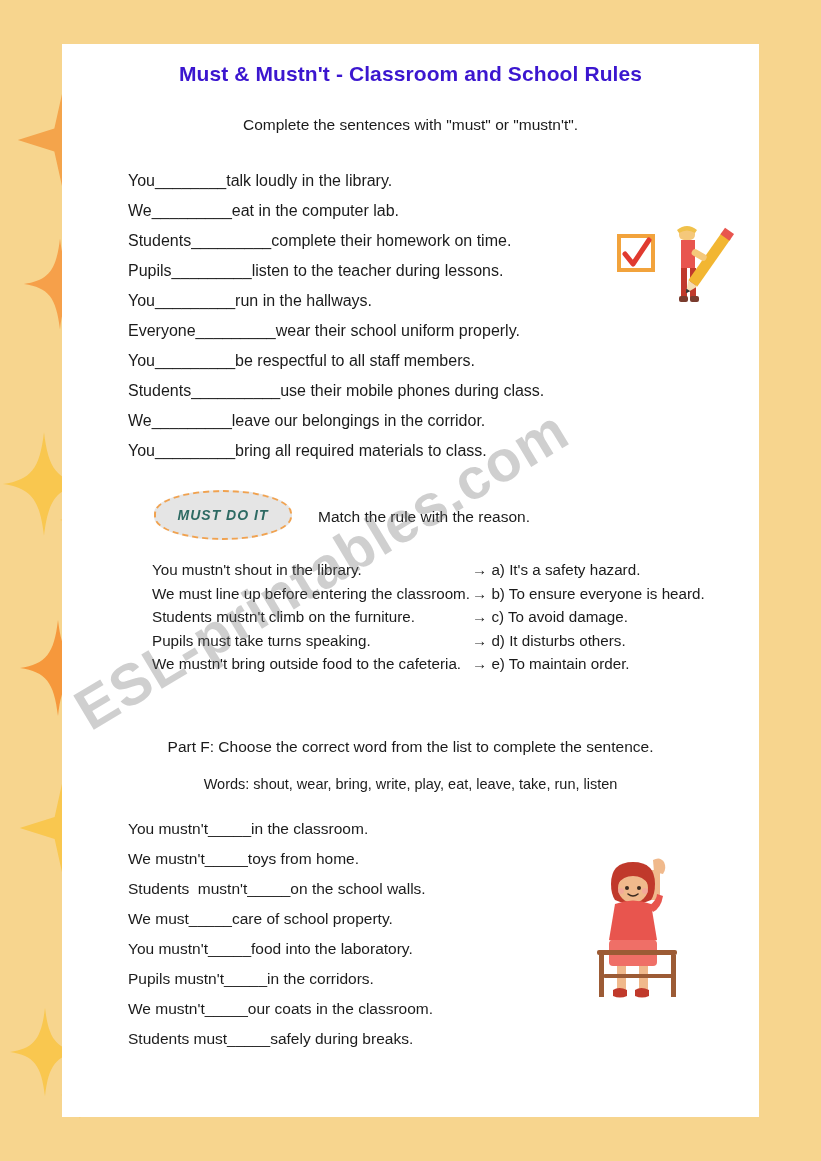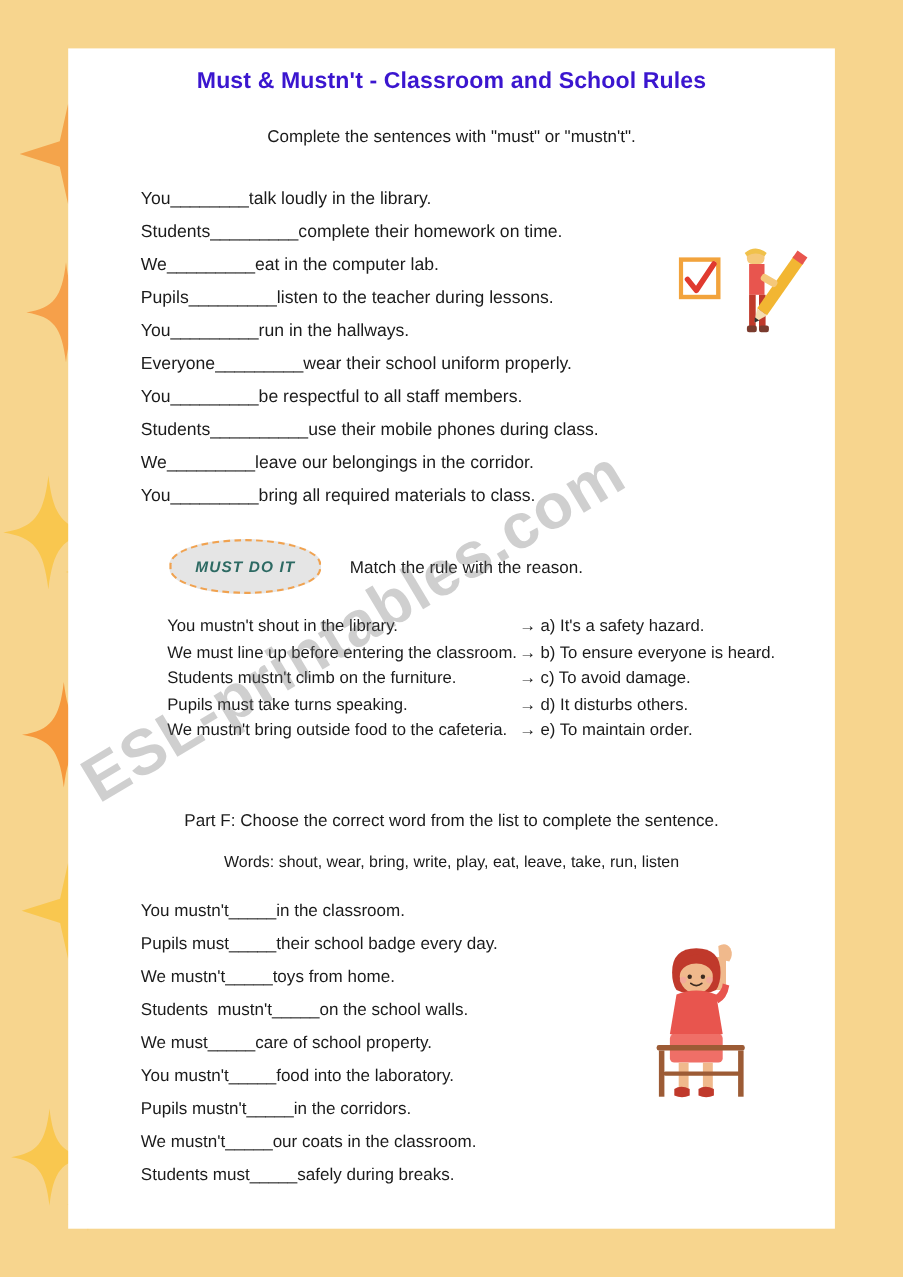--- a/index.html
+++ b/index.html
@@ -258,22 +258,22 @@
         <rect x="84" y="0" width="11" height="8" fill="#e8554e"></rect>
         <path d="M84 64 l5.5 12 l5.5 -12 Z" fill="#f5ddb0"></path>
         <path d="M87 72 l2.5 4 l2.5 -4 Z" fill="#333"></path>
       </g>
       <rect x="77" y="24" width="16" height="7" rx="3" fill="#f5c87a" transform="rotate(30 77 24)"></rect>
     </svg>
   </div>
 
   <div class="sentences">
     <div class="line">You________talk loudly in the library.</div>
+    <div class="line">We_________eat in the computer lab.</div>
     <div class="line">Students_________complete their homework on time.</div>
-    <div class="line">We_________eat in the computer lab.</div>
     <div class="line">Pupils_________listen to the teacher during lessons.</div>
     <div class="line">You_________run in the hallways.</div>
     <div class="line">Everyone_________wear their school uniform properly.</div>
     <div class="line">You_________be respectful to all staff members.</div>
     <div class="line">Students__________use their mobile phones during class.</div>
     <div class="line">We_________leave our belongings in the corridor.</div>
     <div class="line">You_________bring all required materials to class.</div>
   </div>
 
   <div class="badge-row">
@@ -328,21 +328,20 @@
       <path d="M54 136 q6 -4 14 0 l0 6 q-7 3 -14 0 Z" fill="#c0392b"></path>
       <rect x="16" y="96" width="80" height="5" rx="2" fill="#9c5b35"></rect>
       <rect x="18" y="101" width="5" height="42" fill="#9c5b35"></rect>
       <rect x="90" y="101" width="5" height="42" fill="#9c5b35"></rect>
       <rect x="22" y="120" width="70" height="4" rx="2" fill="#9c5b35"></rect>
     </svg>
   </div>
 
   <div class="fill-list">
     <div class="line">You mustn't_____in the classroom.</div>
-    <div class="line">Pupils must_____their school badge every day.</div>
     <div class="line">We mustn't_____toys from home.</div>
     <div class="line">Students  mustn't_____on the school walls.</div>
     <div class="line">We must_____care of school property.</div>
     <div class="line">You mustn't_____food into the laboratory.</div>
     <div class="line">Pupils mustn't_____in the corridors.</div>
     <div class="line">We mustn't_____our coats in the classroom.</div>
     <div class="line">Students must_____safely during breaks.</div>
   </div>
 
   <div class="watermark">ESL-printables.com</div>

